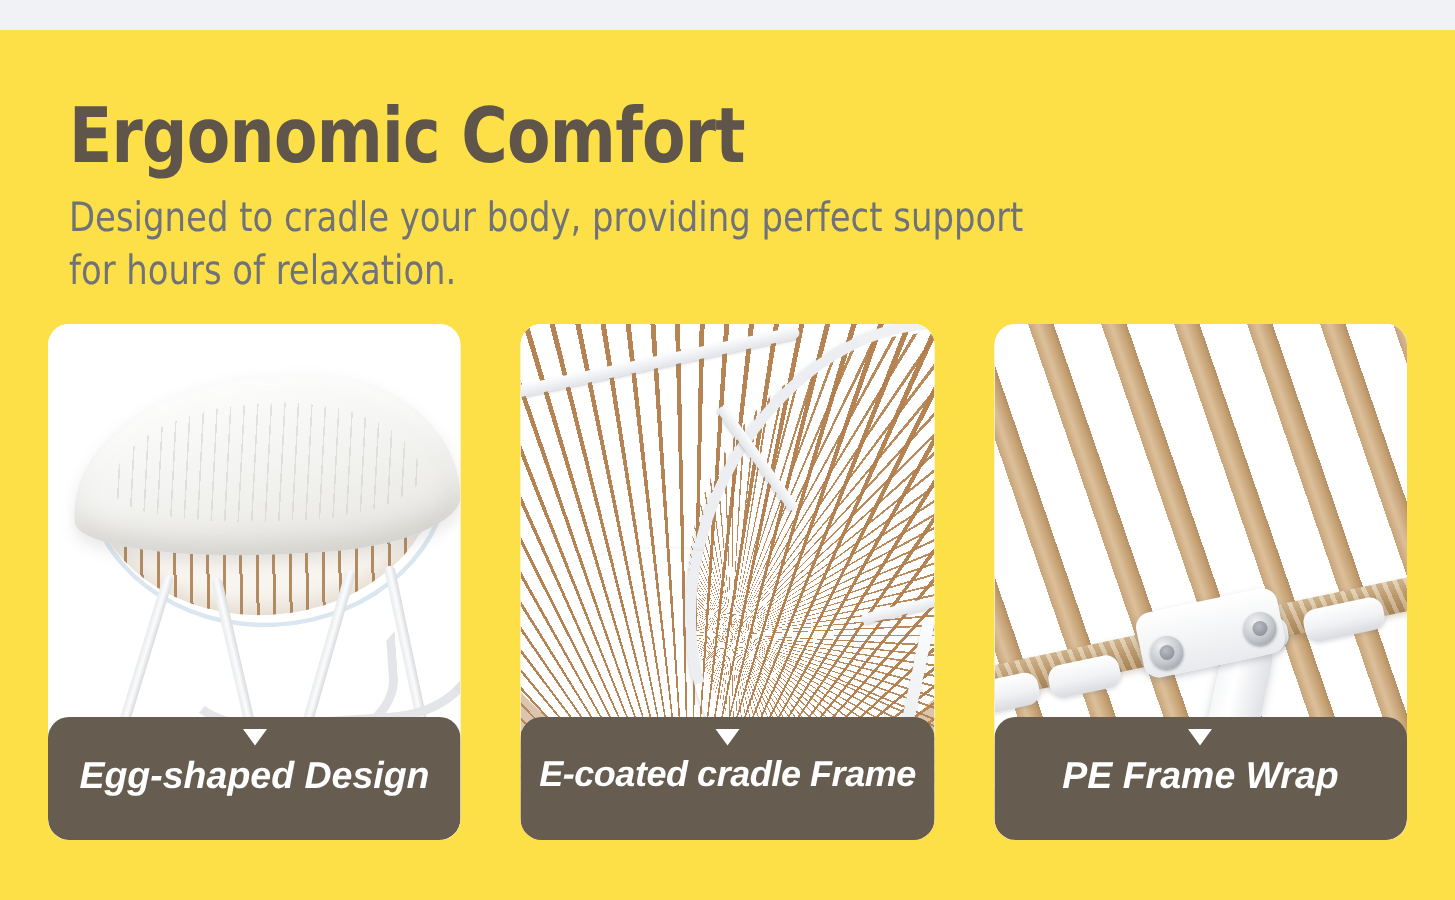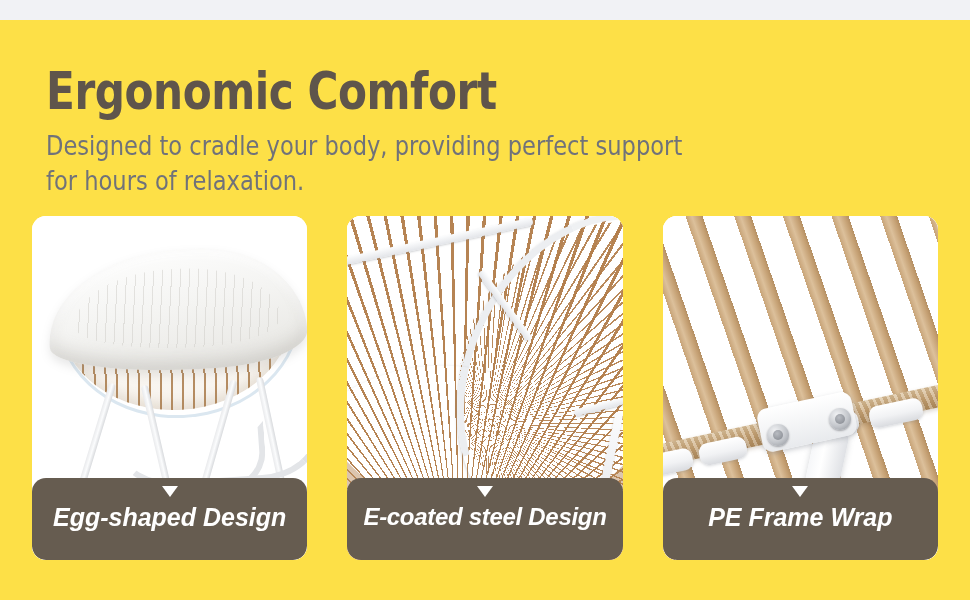--- a/index.html
+++ b/index.html
@@ -391,21 +391,21 @@
           <div class="steel-arc steel-1"></div>
           <div class="steel-arc steel-2"></div>
           <div class="steel-bar steel-bar-top"></div>
           <div class="steel-bar steel-bar-mid"></div>
           <div class="steel-bar steel-bar-r"></div>
           <div class="steel-bar steel-post"></div>
         </div>
       </div>
       <div class="caption">
         <div class="caption-arrow"></div>
-        <div class="caption-text tight">E-coated steel Design</div>
+        <div class="caption-text tight">E-coated cradle Frame</div>
       </div>
     </div>
 
     <div class="card">
       <div class="photo">
         <div class="wicker-wrap">
           <div class="slats"></div>
           <div class="cross-tube"></div>
           <div class="wick-seg wick-1"></div>
           <div class="wick-seg wick-2"></div>

